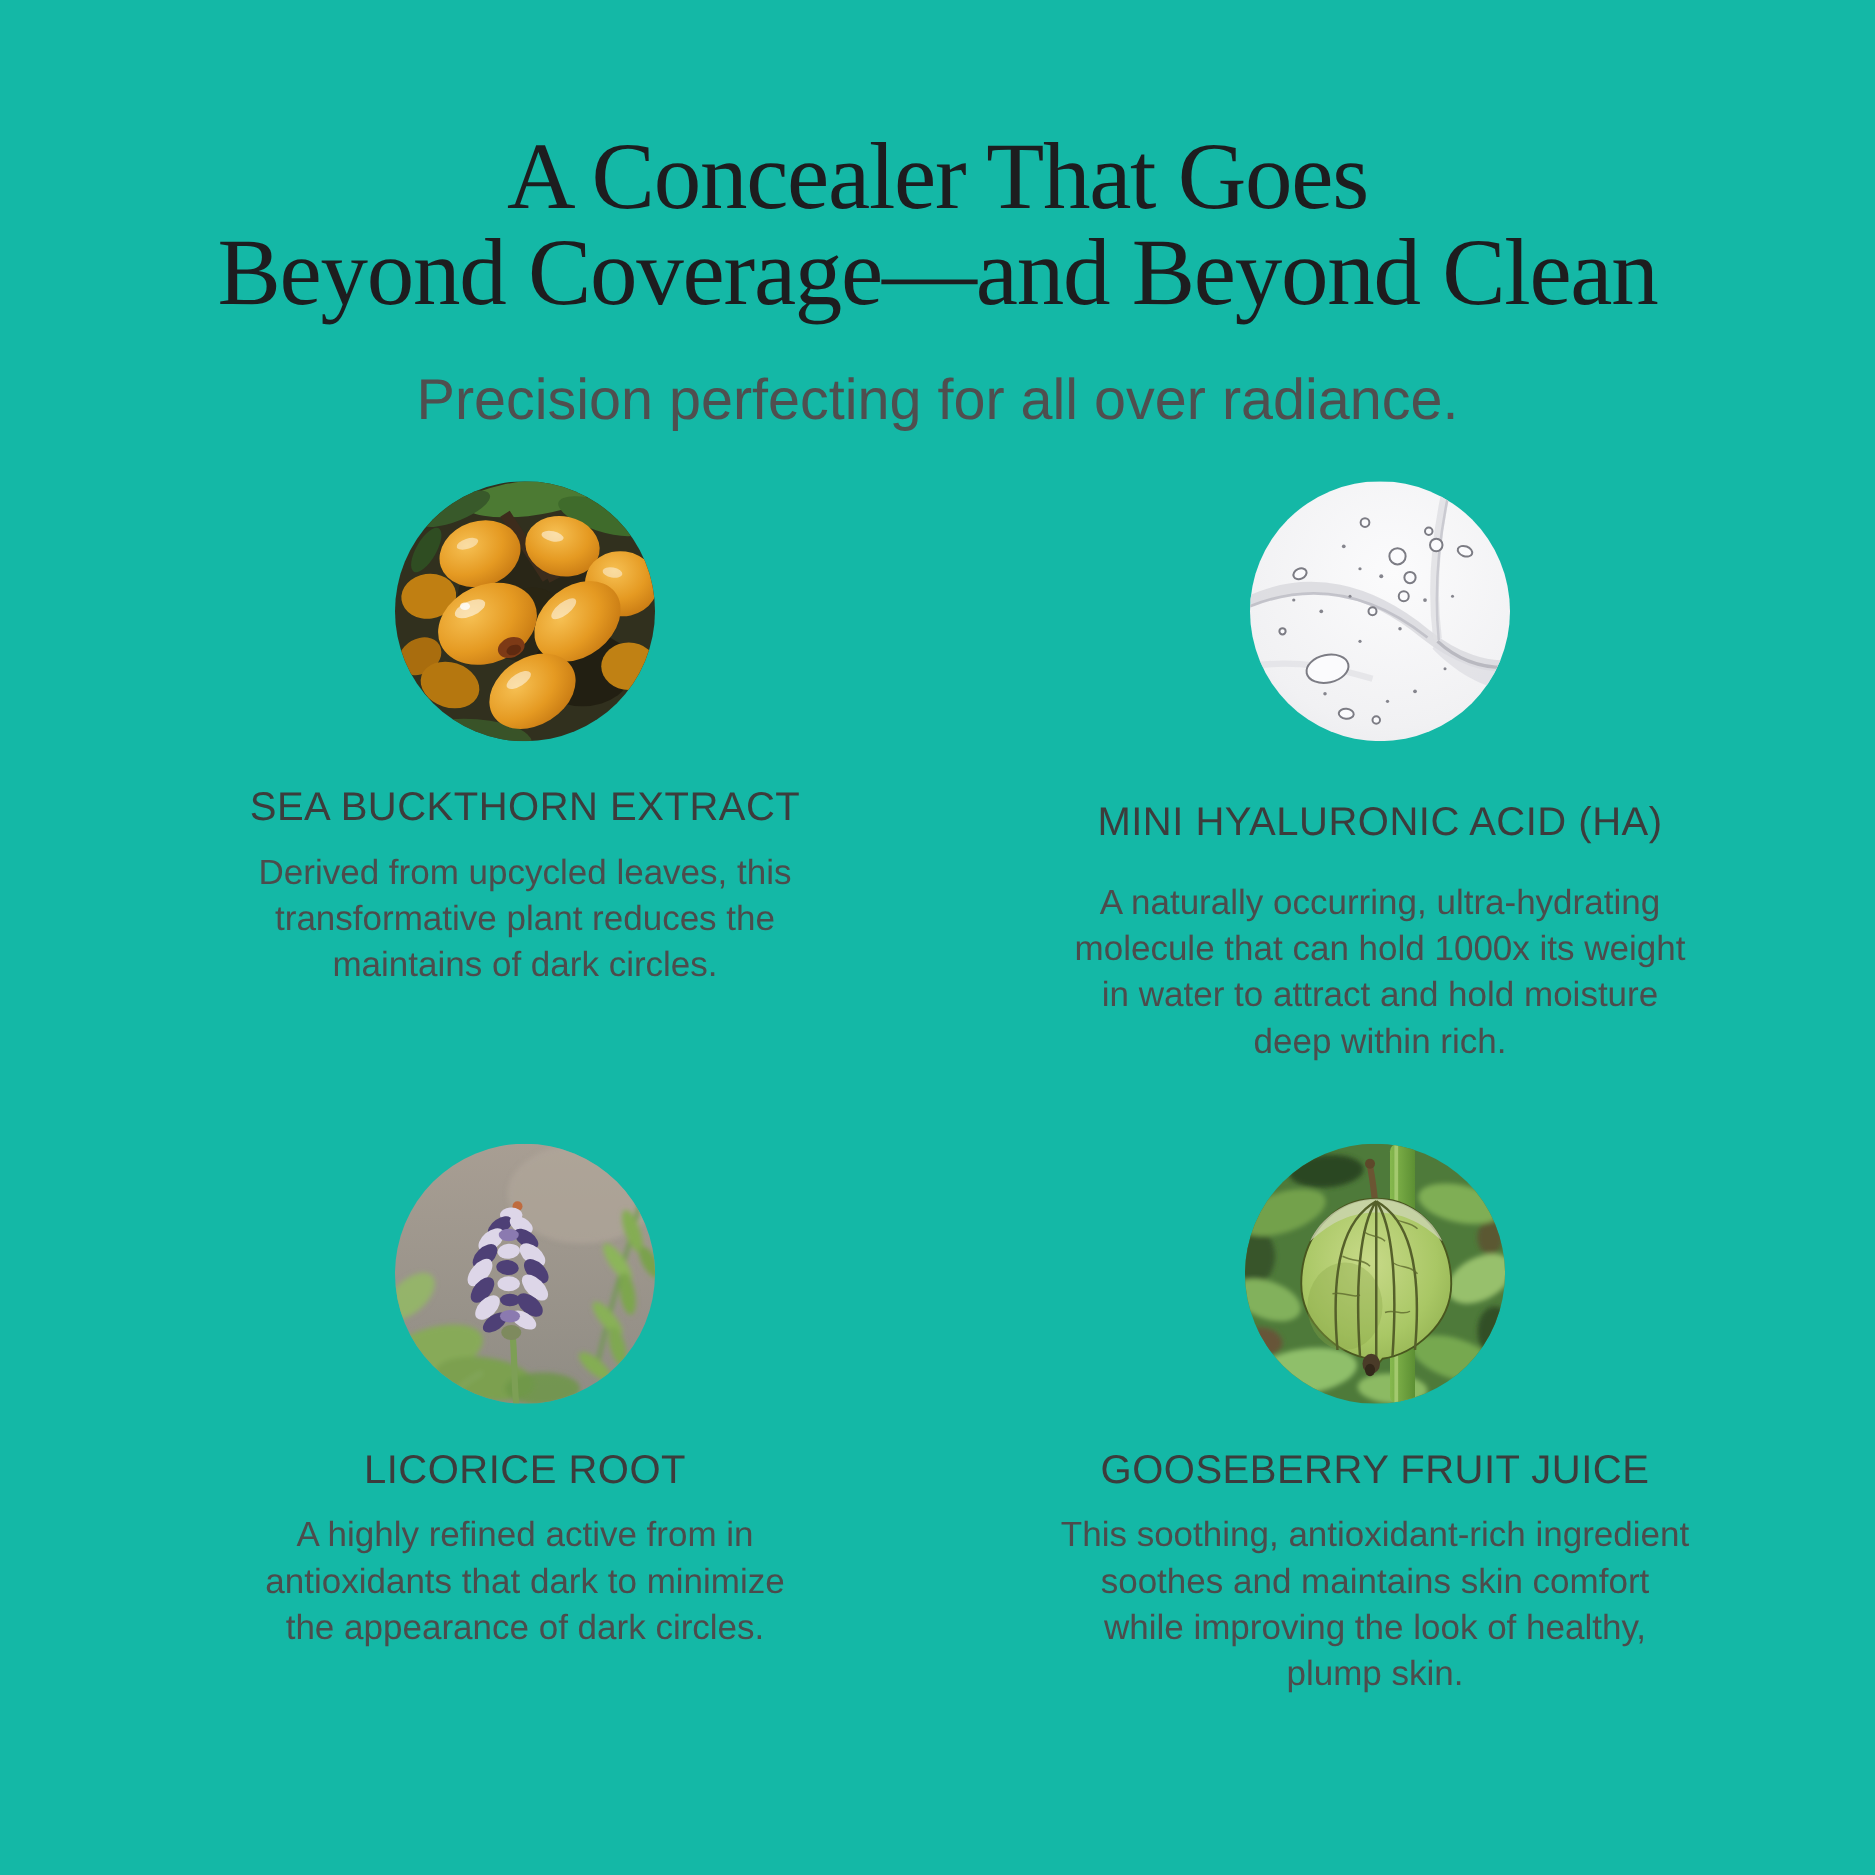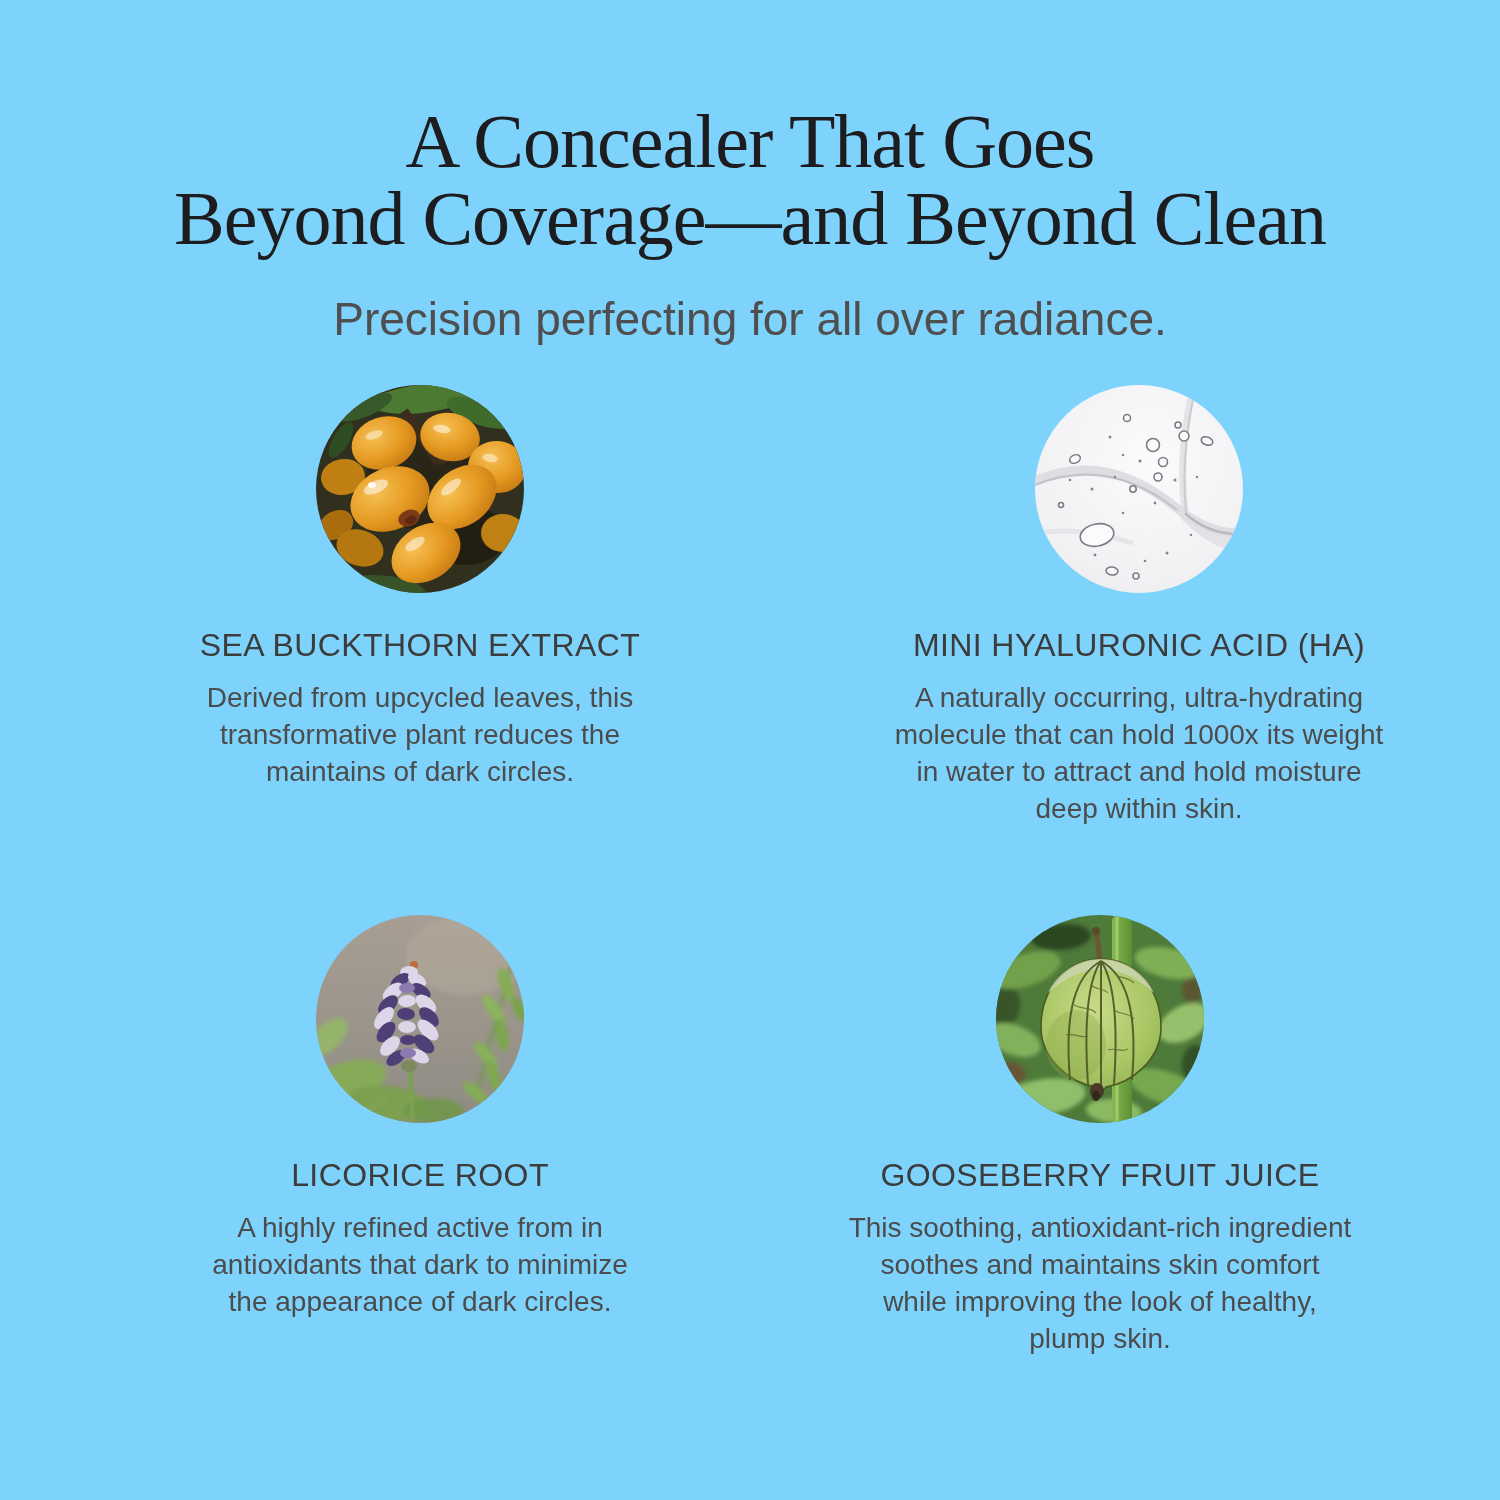--- a/index.html
+++ b/index.html
@@ -1,19 +1,19 @@
 <!DOCTYPE html>
 <html><head>
 <meta charset="utf-8">
 <style>
   html,body{margin:0;padding:0;background:#ffffff;}
   .canvas{
     position:relative;
     width:1500px;height:1500px;
-    background:#7dd3fc;
+    background:#14b8a6;
     overflow:hidden;
     font-family:"Liberation Sans", sans-serif;
   }
   .title{
     position:absolute;top:52px;left:0;width:1500px;
     text-align:center;
     font-family:"Liberation Serif", serif;
     font-weight:400;
     font-size:76px;line-height:77px;
     letter-spacing:-1px;
@@ -28,21 +28,21 @@
     color:#4f4f4f;
     white-space:nowrap;
   }
   .cell{
     position:absolute;
     width:660px;
     display:flex;flex-direction:column;align-items:center;
     text-align:center;
   }
   .cell.r1c1{left:90px;top:385px;}
-  .cell.r1c2{left:809px;top:385px;}
+  .cell.r1c2{left:774px;top:385px;gap:12px;}
   .cell.r2c1{left:90px;top:915px;}
   .cell.r2c2{left:770px;top:915px;}
   .photo{
     width:208px;height:208px;border-radius:50%;
     overflow:hidden;flex:0 0 auto;
   }
   .photo svg{display:block;width:100%;height:100%;}
   .ing-name{
     margin:34px 0 0 0;
     font-size:32px;line-height:36px;
@@ -171,21 +171,21 @@
           <circle cx="156" cy="150" r="1.2"></circle>
             <circle cx="35" cy="95" r="1.3"></circle>
         </g>
       </svg>
     </div>
     <h2 class="ing-name">MINI HYALURONIC ACID (HA)</h2>
     <div class="ing-body">
       <div>A naturally occurring, ultra-hydrating</div>
       <div>molecule that can hold 1000x its weight</div>
       <div>in water to attract and hold moisture</div>
-      <div>deep within skin.</div>
+      <div>deep within rich.</div>
     </div>
   </section>
 
   <section class="cell r2c1">
     <div class="photo">
       <svg viewBox="0 0 208 208">
         <defs>
           <linearGradient id="licBg" x1="0" y1="0" x2="0" y2="1">
             <stop offset="0%" stop-color="#a89e93"></stop>
             <stop offset="100%" stop-color="#8f8c84"></stop>

